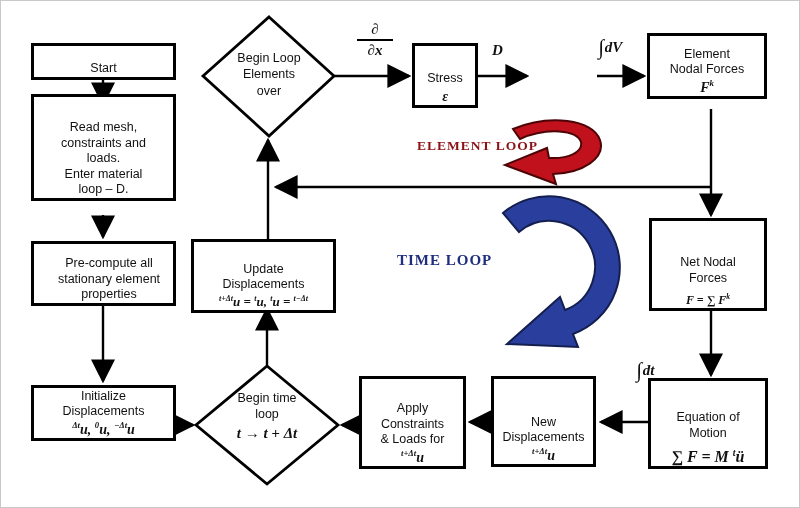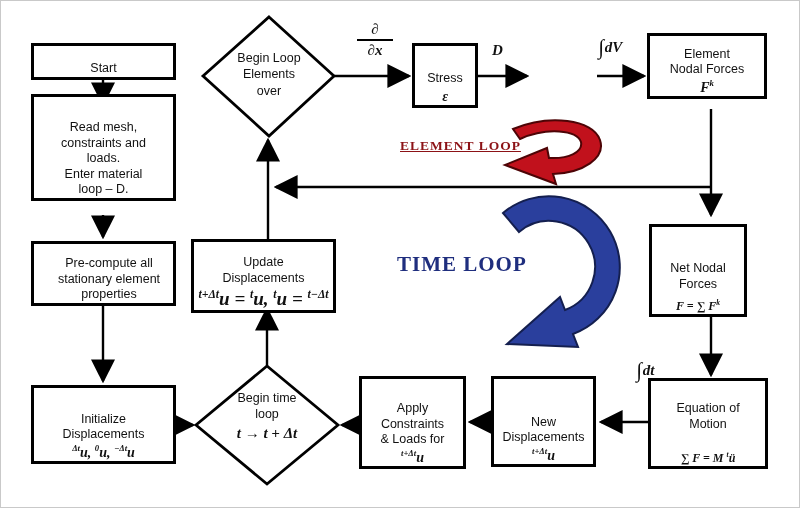--- a/index.html
+++ b/index.html
@@ -26,21 +26,21 @@
   .elabel{
     position:absolute;font-family:"Liberation Serif","DejaVu Serif",serif;
     font-style:italic;font-weight:bold;font-size:15px;white-space:nowrap;
   }
   .int{font-size:21px;font-weight:bold;vertical-align:-2px;margin-right:1px;}
   .loop-label{
     position:absolute;font-family:"Liberation Serif","DejaVu Serif",serif;
     font-weight:bold;white-space:nowrap;
   }
   #element-loop-label{color:var(--element_loop_text,#8c1216);font-size:13.5px;letter-spacing:1px;}
-  #time-loop-label{color:var(--time_loop_text,#1f2e7e);font-size:21px;letter-spacing:1px;}
+  #time-loop-label{color:var(--time_loop_text,#1f2e7e);font-size:15px;letter-spacing:1px;}
   .swoosh-red{fill:var(--element_loop_fill,#c1111c);stroke:var(--element_loop_stroke,#4d0406);stroke-width:2;}
   .swoosh-blue{fill:var(--time_loop_fill,#2a3f9d);stroke:var(--time_loop_stroke,#141f4f);stroke-width:2;}
   .wire{stroke:#000;stroke-width:2.4;fill:none;}
   .diamond{fill:#fff;stroke:#000;stroke-width:2.8;}
 </style>
 </head>
 <body>
 
 <div id="canvas">
 
@@ -106,67 +106,67 @@
     <span class="ln">Enter material</span>
     <span class="ln">loop – D.</span>
   </div>
 
   <div class="box" style="left:30px;top:240px;width:145px;height:65px;padding-left:11px;">
     <span class="ln">Pre-compute all</span>
     <span class="ln">stationary element</span>
     <span class="ln">properties</span>
   </div>
 
-  <div class="box" style="left:30px;top:384px;width:145px;height:79px;">
+  <div class="box" style="left:30px;top:384px;width:145px;height:56px;">
     <span class="ln">Initialize</span>
     <span class="ln">Displacements</span>
     <span class="ln math"><sup>Δt</sup>u, <sup>0</sup>u, <sup>−Δt</sup>u</span>
   </div>
 
   <div class="box" style="left:411px;top:42px;width:66px;height:65px;">
     <span class="ln">Stress</span>
     <span class="ln math">ε</span>
   </div>
 
 
   <div class="box" style="left:646px;top:32px;width:120px;height:66px;">
     <span class="ln">Element</span>
     <span class="ln">Nodal Forces</span>
     <span class="ln math">F<sup>k</sup></span>
   </div>
 
-  <div class="box" style="left:648px;top:223px;width:98px;height:93px;">
+  <div class="box" style="left:648px;top:217px;width:118px;height:93px;">
     <span class="ln">Net Nodal</span>
     <span class="ln">Forces</span>
     <span class="ln math" style="font-size:12px;margin-top:8px;">F = ∑ F<sup>k</sup></span>
   </div>
 
   <div class="box" style="left:647px;top:377px;width:120px;height:91px;">
     <span class="ln">Equation of</span>
     <span class="ln">Motion</span>
-    <span class="ln math" style="font-size:12px;margin-top:20px;">∑ F = M <sup>t</sup>ü</span>
+    <span class="ln math" style="font-size:16px;margin-top:6px;">∑ F = M <sup>t</sup>ü</span>
   </div>
 
   <div class="box" style="left:490px;top:375px;width:105px;height:91px;">
     <span class="ln">New</span>
     <span class="ln">Displacements</span>
     <span class="ln math"><sup>t+Δt</sup>u</span>
   </div>
 
   <div class="box" style="left:358px;top:375px;width:107px;height:93px;">
     <span class="ln">Apply</span>
     <span class="ln">Constraints</span>
     <span class="ln">&amp; Loads for</span>
     <span class="ln math"><sup>t+Δt</sup>u</span>
   </div>
 
   <div class="box" style="left:190px;top:238px;width:145px;height:74px;">
     <span class="ln">Update</span>
     <span class="ln">Displacements</span>
-    <span class="ln math" style="font-size:19px;"><sup>t+Δt</sup>u = <sup>t</sup>u,  <sup>t</sup>u = <sup>t−Δt</sup></span>
+    <span class="ln math" style="font-size:13px;"><sup>t+Δt</sup>u = <sup>t</sup>u,  <sup>t</sup>u = <sup>t−Δt</sup></span>
   </div>
 
   <div class="dlabel" style="left:207px;top:49px;width:122px;">
     <span class="ln" style="display:block">Begin Loop</span>
     <span class="ln" style="display:block">Elements</span>
     <span class="ln" style="display:block">over</span>
   </div>
 
   <div class="dlabel" style="left:200px;top:389px;width:132px;">
     <span class="ln" style="display:block">Begin time</span>
@@ -184,16 +184,16 @@
   </div>
 
   <div class="elabel" style="left:597px;top:34px;">
     <span class="int">∫</span><span>dV</span>
   </div>
 
   <div class="elabel" style="left:615px;top:357px;margin-left:20px;">
     <span class="int">∫</span><span>dt</span>
   </div>
 
-  <div class="loop-label" id="element-loop-label" style="left:399px;top:137px;text-decoration:underline;">ELEMENT LOOP</div>
+  <div class="loop-label" id="element-loop-label" style="left:416px;top:137px;">ELEMENT LOOP</div>
   <div class="loop-label" id="time-loop-label" style="left:396px;top:251px;">TIME LOOP</div>
 
 </div>
 
 </body></html>

